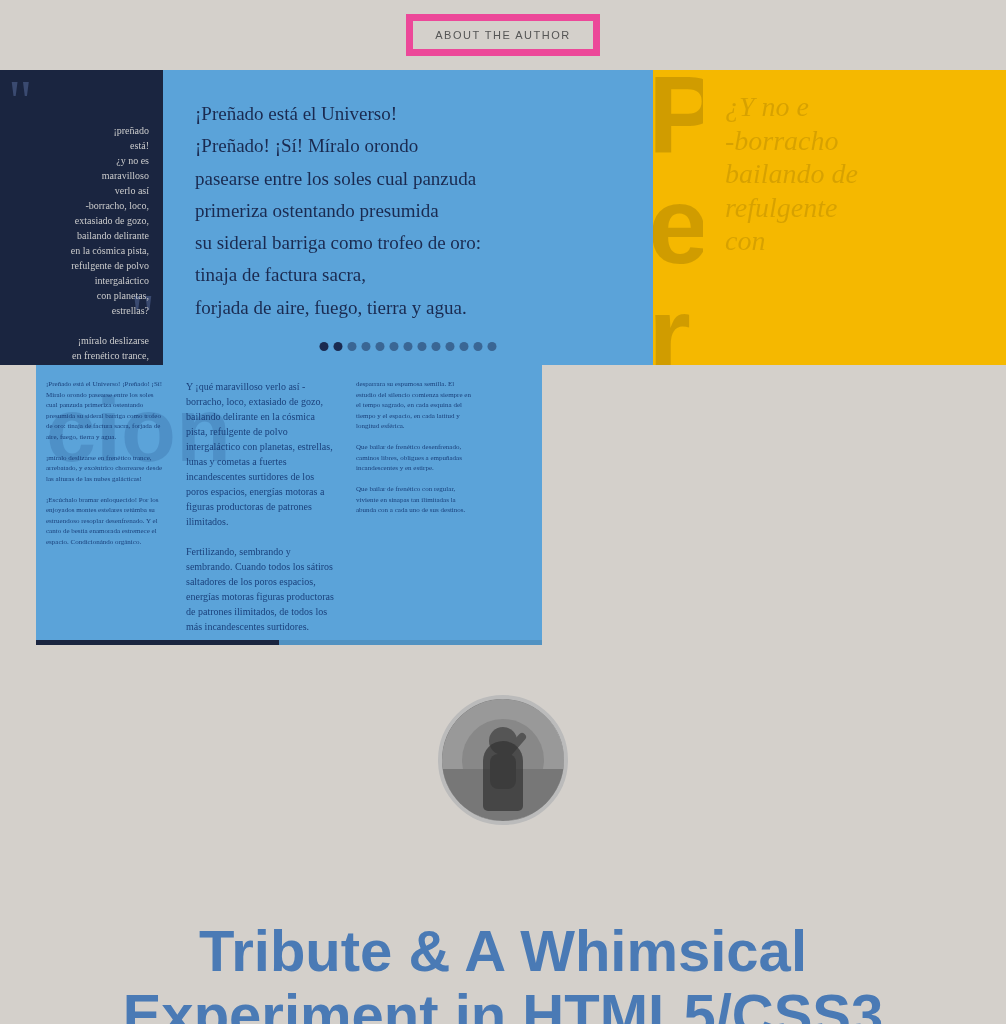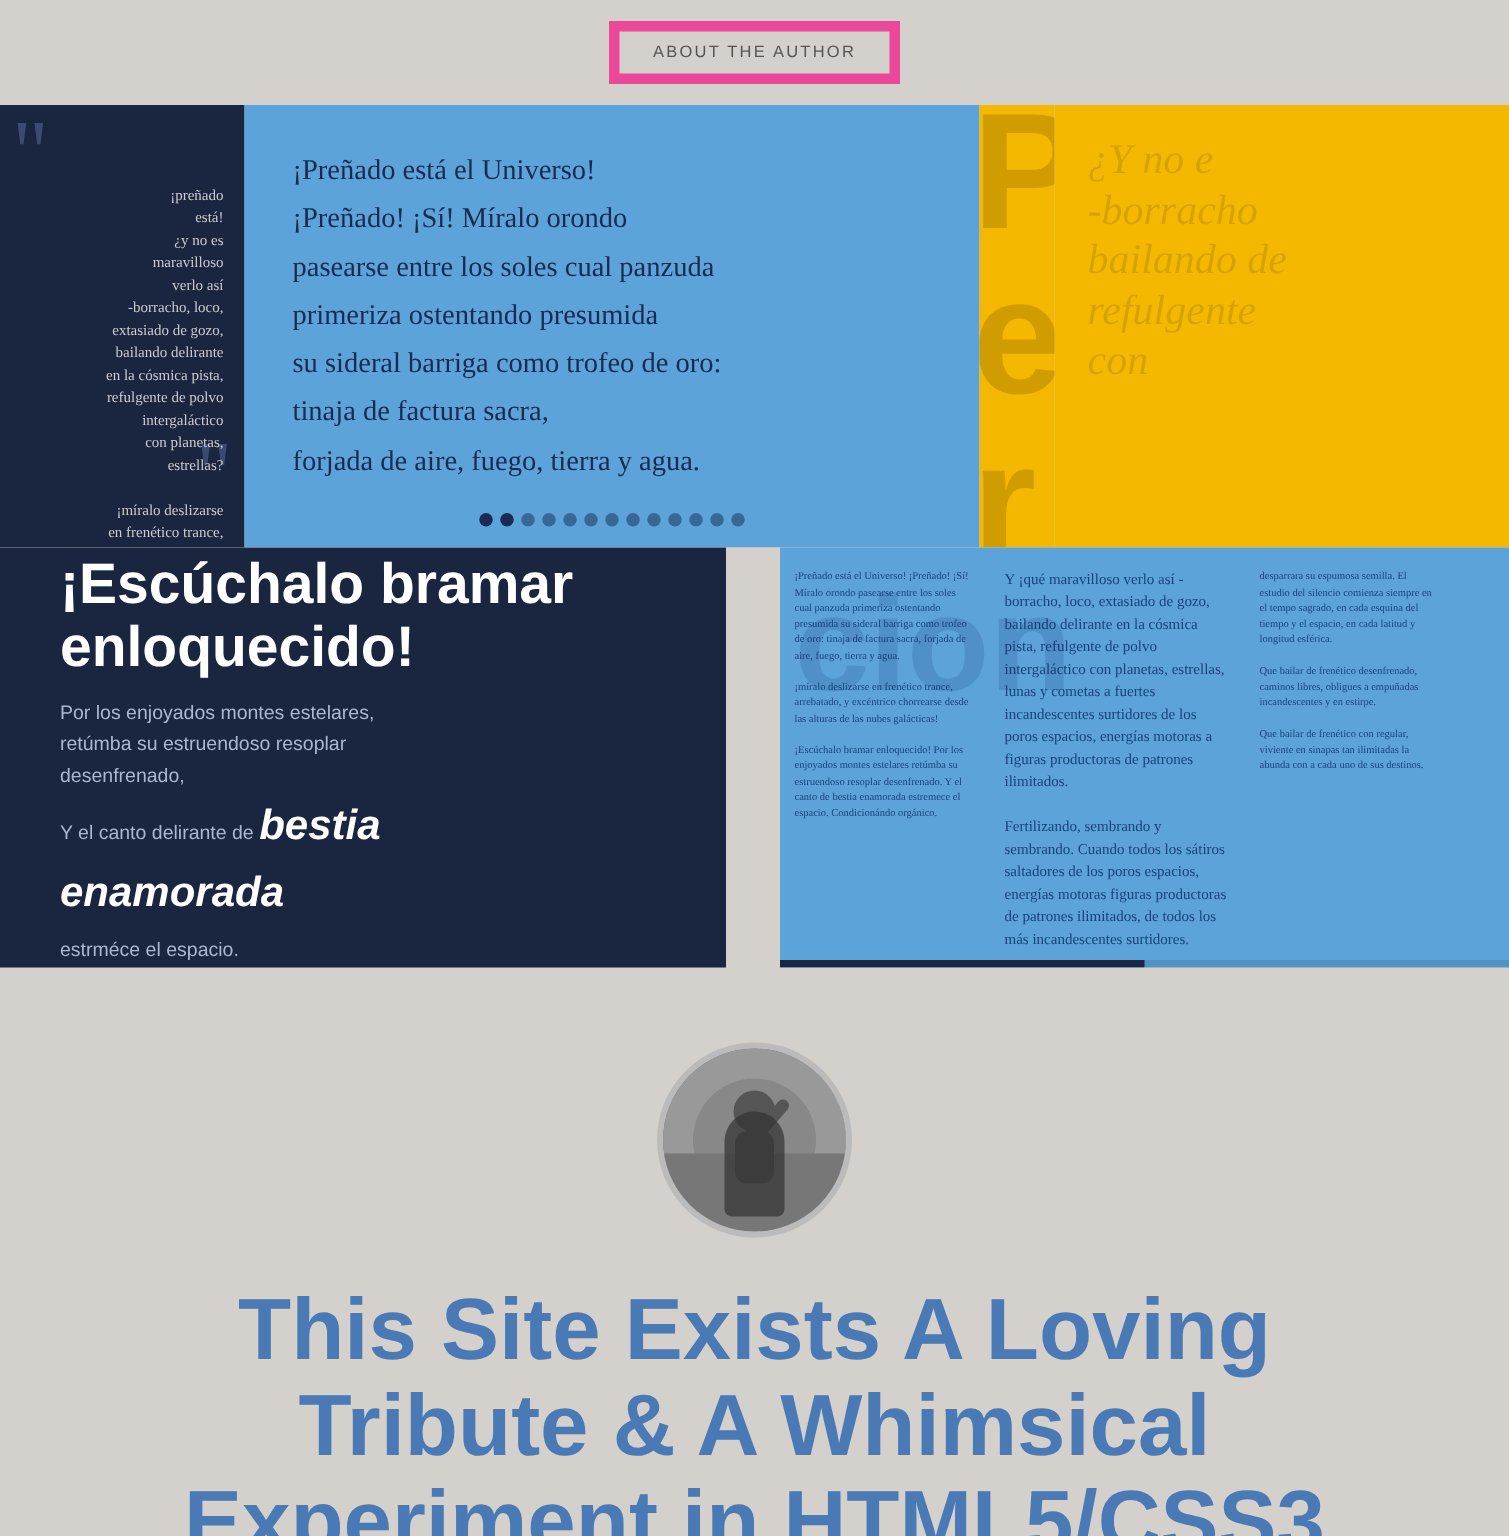--- a/index.html
+++ b/index.html
@@ -337,31 +337,20 @@
   </div>
 
   <div class="panel-yellow-right">
     <p class="yellow-text">¿Y no e<br>-borracho<br>bailando de<br>refulgente<br>con</p>
   </div>
 
 </section>
 
 <section class="bottom-section">
 
-  <div class="panel-dark-left">
-    <div class="main-title">
-      ¡Escúchalo bramar<br>enloquecido!
-    </div>
-    <p class="subtitle">Por los enjoyados montes estelares,<br>
-    retúmba su estruendoso resoplar<br>
-    desenfrenado,<br>
-    Y el canto delirante de <span style="font-size:28px;font-weight:bold;font-style:italic;color:#fff;">bestia<br>
-    enamorada</span></p>
-    <p class="subtitle-bold">estrméce el espacio.</p>
-  </div>
 
   <div class="panel-content-right">
     <div class="overlay-text">cion</div>
     <div class="columns">
       <div class="text-col">
         ¡Preñado está el Universo! ¡Preñado! ¡Sí! Míralo orondo pasearse entre los soles cual panzuda primeriza ostentando presumida su sideral barriga como trofeo de oro: tinaja de factura sacra, forjada de aire, fuego, tierra y agua.<br><br>
         ¡míralo deslizarse en frenético trance, arrebatado, y excéntrico chorrearse desde las alturas de las nubes galácticas!<br><br>
         ¡Escúchalo bramar enloquecido! Por los enjoyados montes estelares retúmba su estruendoso resoplar desenfrenado. Y el canto de bestia enamorada estremece el espacio. Condicionándo orgánico.
       </div>
       <div class="text-col-wide">
@@ -392,17 +381,17 @@
 
         <ellipse cx="61" cy="42" rx="14" ry="14" fill="#555"></ellipse>
         <rect x="48" y="55" width="26" height="35" rx="8" fill="#555"></rect>
 
         <line x1="61" y1="60" x2="80" y2="38" stroke="#555" stroke-width="8" stroke-linecap="round"></line>
       </svg>
     </div>
   </div>
 
   <h1 class="site-title">
-    <span>This Site Exists A Loving</span><br>
+    <br>
     <span>Tribute &amp; A Whimsical</span><br>
     <span>Experiment in HTML5/CSS3</span>
   </h1>
 </section>
 
 </body></html>

